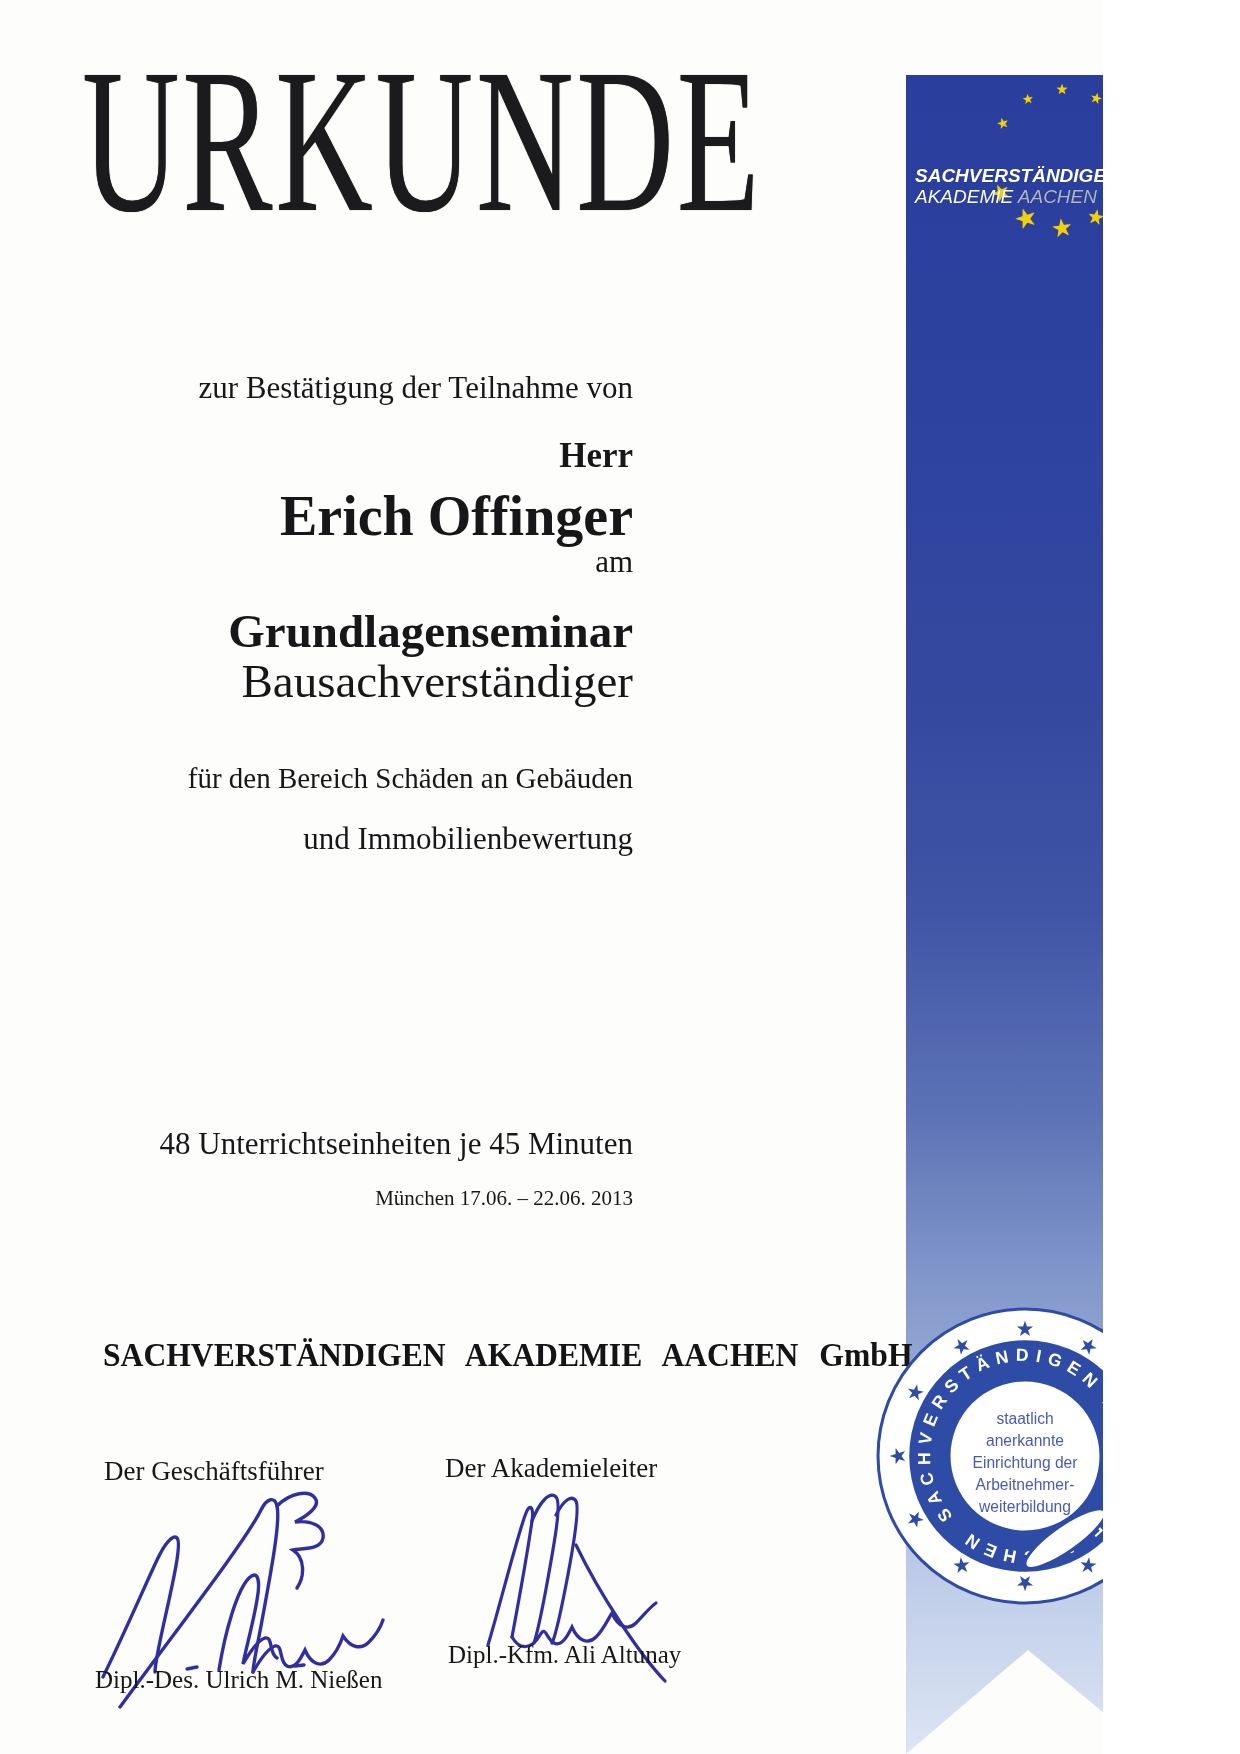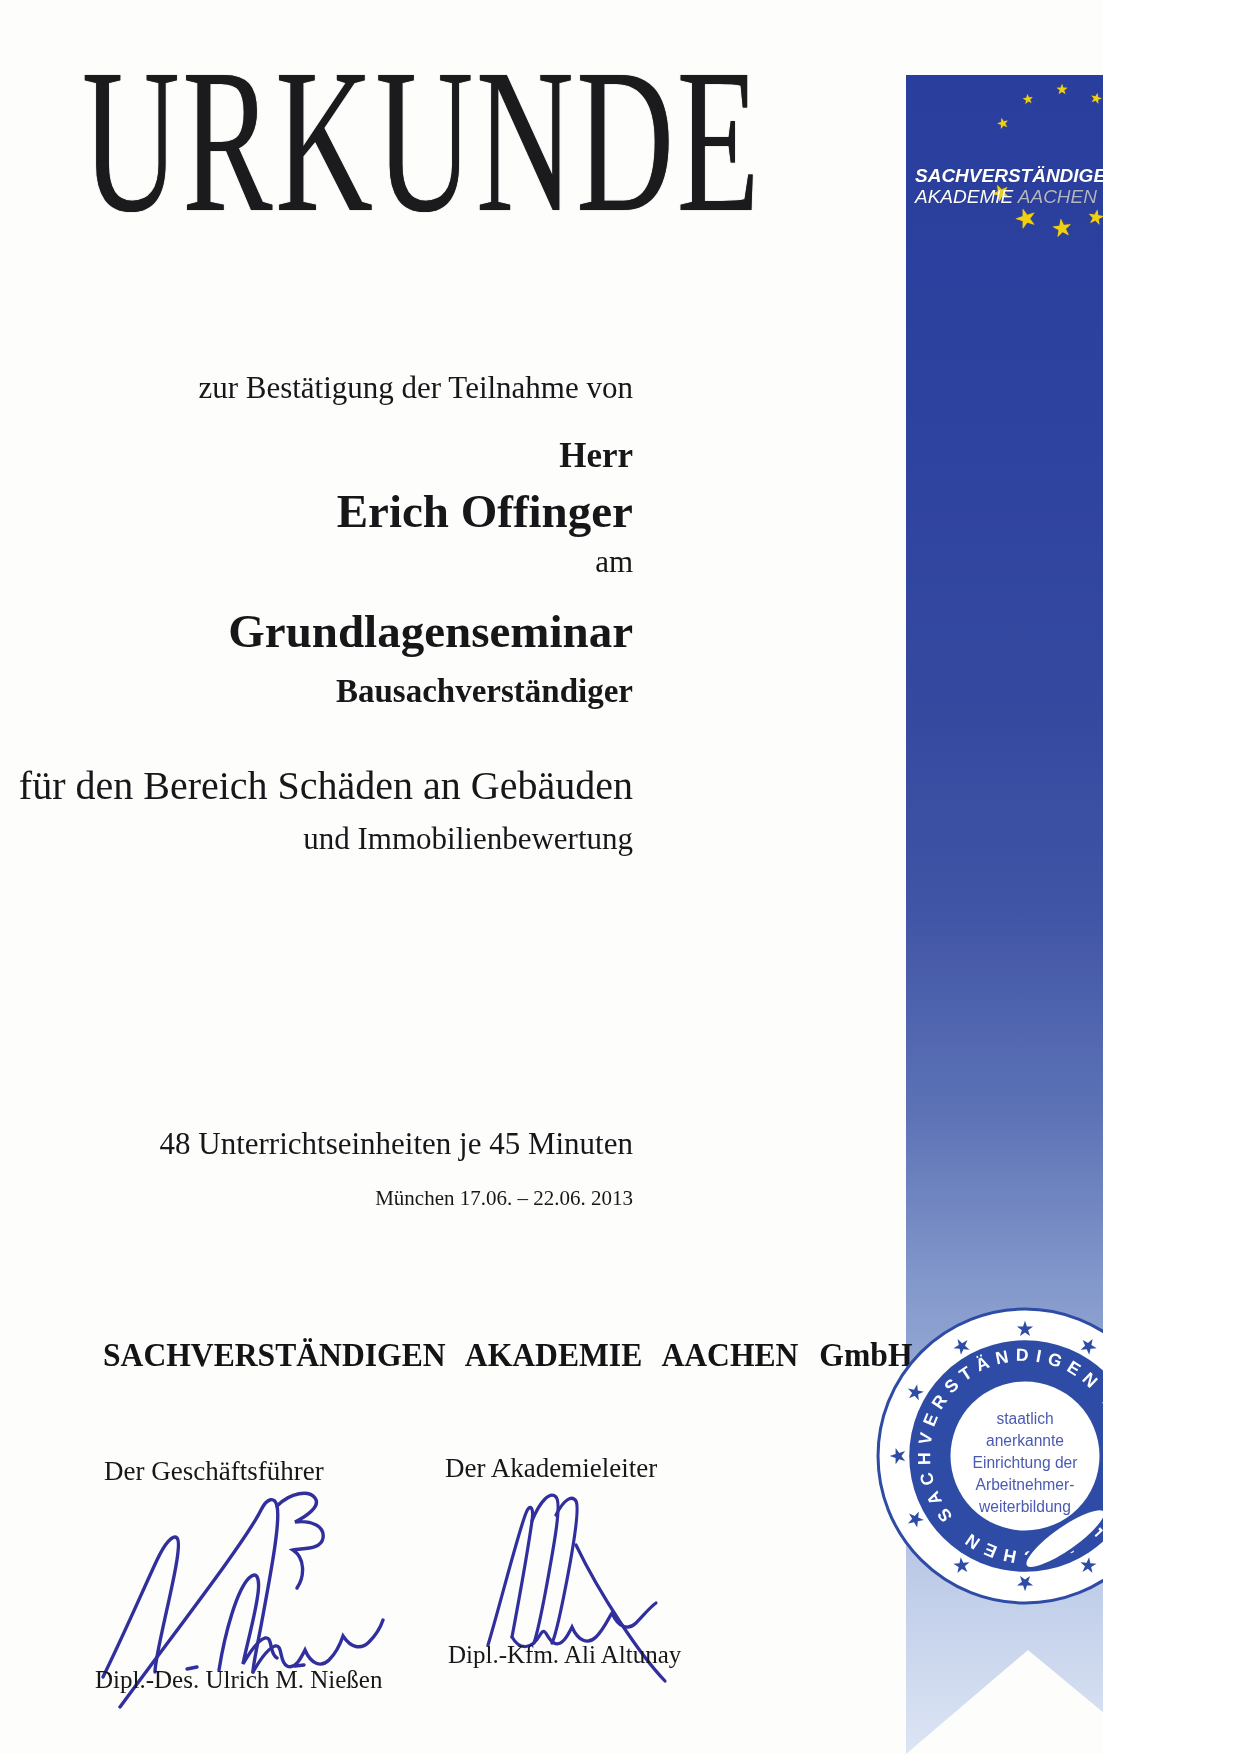--- a/index.html
+++ b/index.html
@@ -39,25 +39,25 @@
     font-size:19px;letter-spacing:0px;white-space:nowrap;
     text-shadow:0 0 1px rgba(0,0,0,.35);
   }
   .logo-text2 .white{color:#ffffff;}
   .logo-text2 .gray{color:#b4b6c2;}
 
   
   .line{position:absolute;right:470px;white-space:nowrap;color:#17171a;}
   .l-intro{top:370px;font-size:31px;}
   .l-herr{top:436px;font-size:35px;font-weight:bold;}
-  .l-name{top:484px;font-size:47px;font-weight:bold;}
+  .l-name{top:484px;font-size:56px;font-weight:bold;}
   .l-am{top:544px;font-size:31px;}
   .l-sem1{top:604px;font-size:47px;font-weight:bold;text-align:center;}
-  .l-sem2{top:673px;font-size:33px;font-weight:bold;}
-  .l-scope1{top:762px;font-size:40px;}
+  .l-sem2{top:654px;font-size:47px;font-weight:normal;}
+  .l-scope1{top:762px;font-size:29px;}
   .l-scope2{top:821px;font-size:31px;}
   .l-units{top:1126px;font-size:31px;}
   .l-date{top:1186px;font-size:21px;}
 
   .issuer{
     position:absolute;left:103px;top:1336px;font-size:34px;font-weight:bold;
     color:#141417;white-space:nowrap;word-spacing:14px;
     transform:scaleX(0.93);transform-origin:left top;
   }
 

